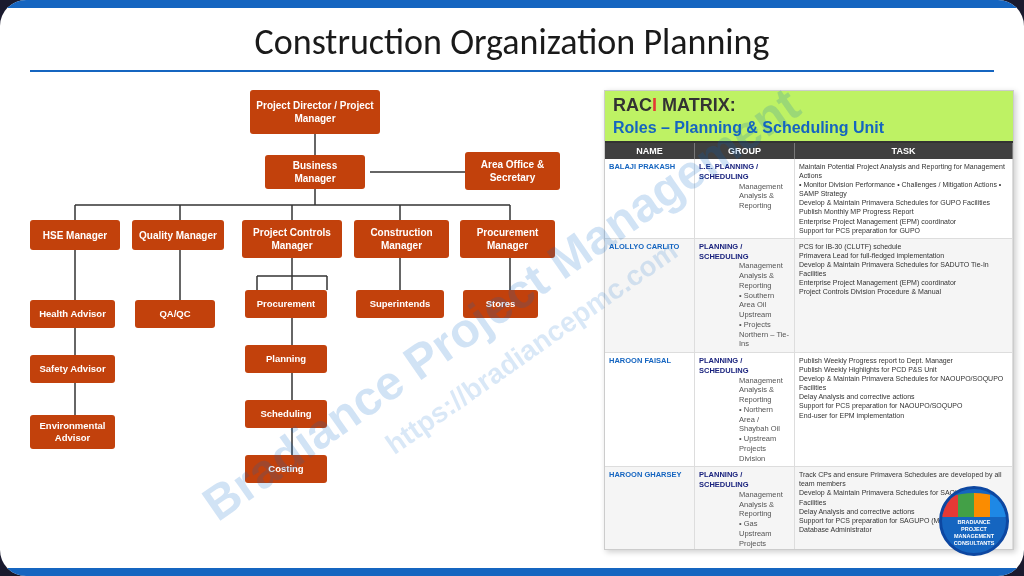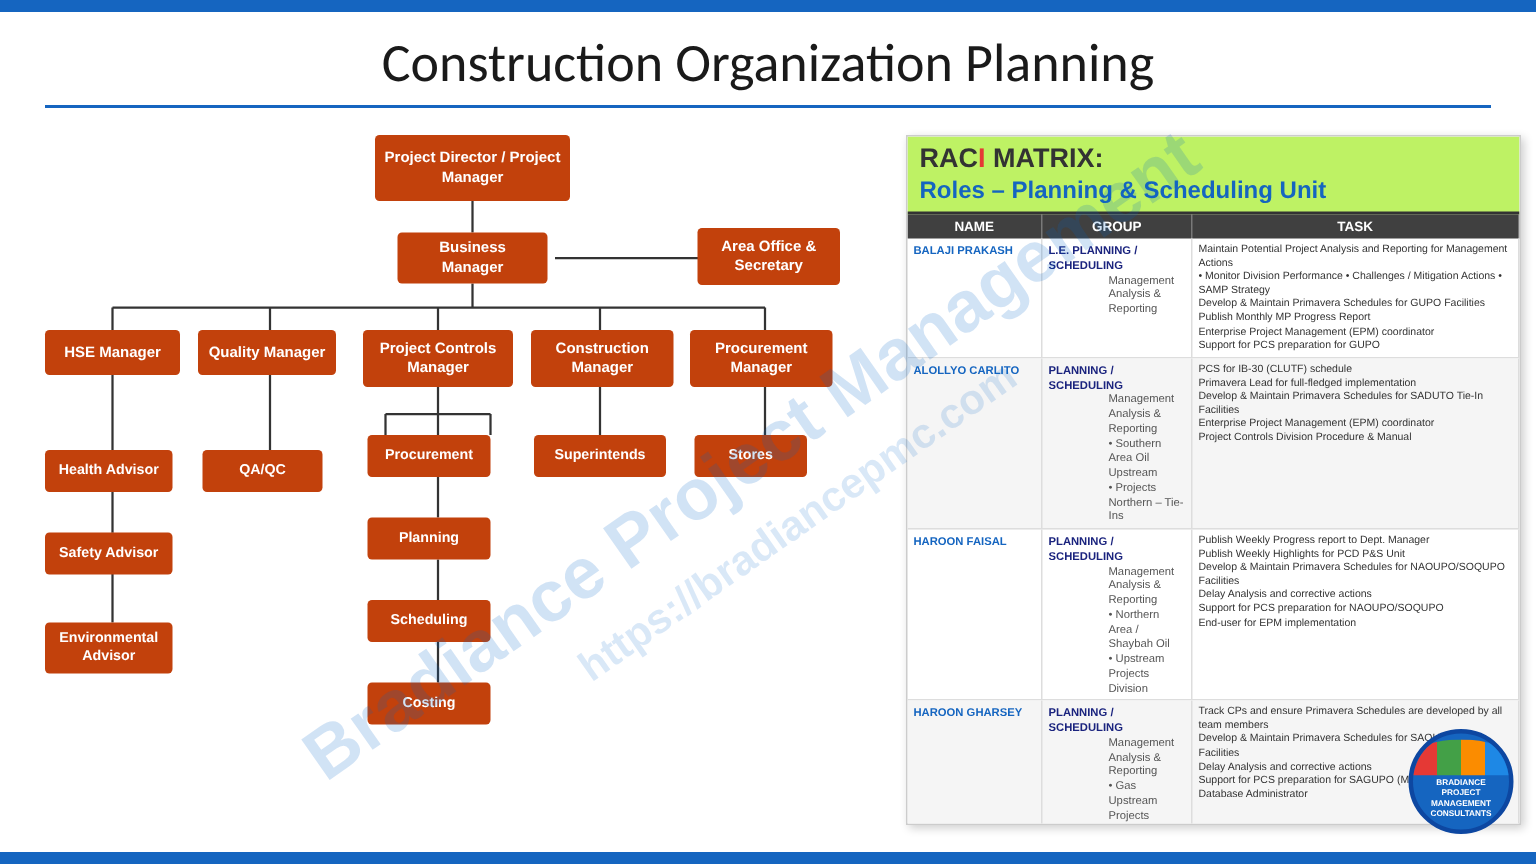--- a/index.html
+++ b/index.html
@@ -11,20 +11,21 @@
       overflow: hidden;
       position: relative;
     }
 
     .slide {
       width: 1024px;
       height: 576px;
       background: white;
       position: relative;
       overflow: hidden;
+      border-radius: 26px;
     }
 
     
     .top-bar {
       height: 8px;
       background: #1565c0;
       width: 100%;
     }
 
     

